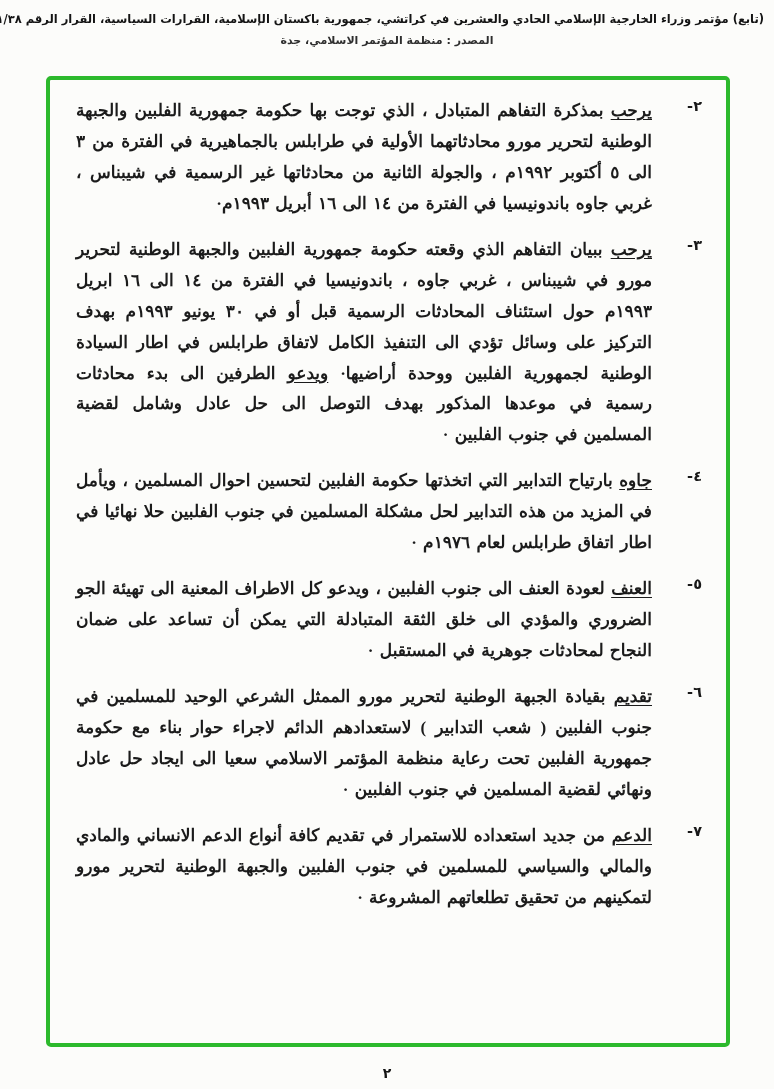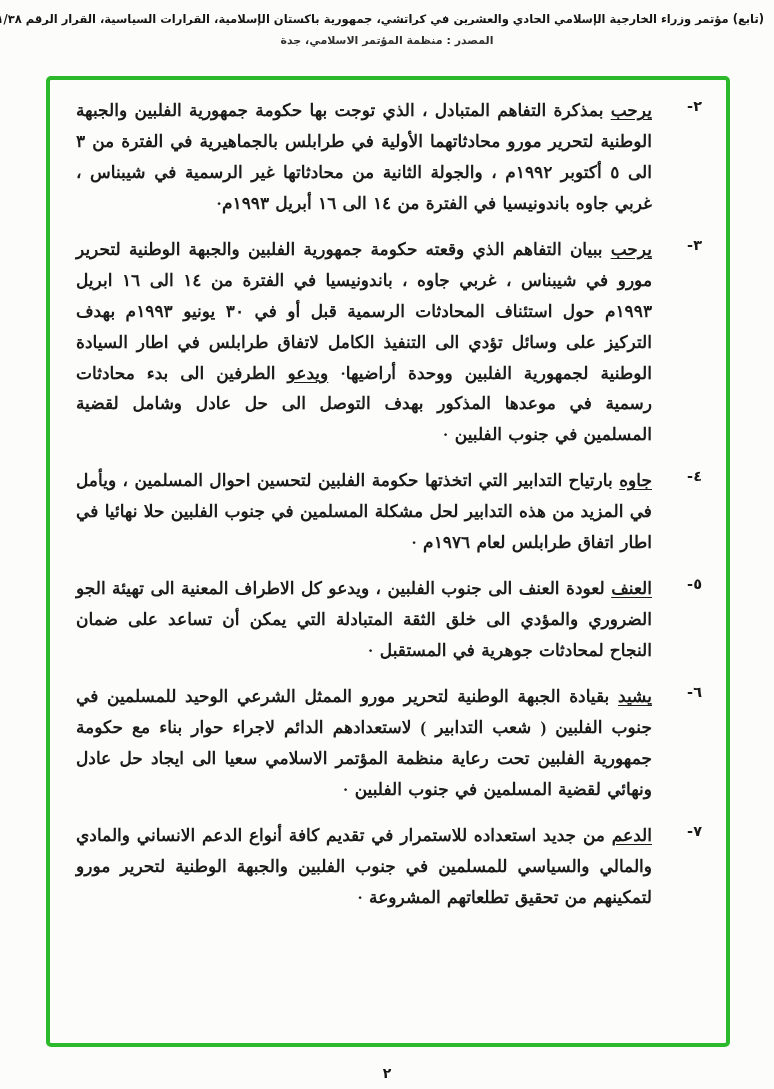--- a/index.html
+++ b/index.html
@@ -110,21 +110,21 @@
         <div class="para-row">
           <div class="para-num">٤-</div>
           <div class="para-text"><span class="u">جاوه</span><span> بارتياح التدابير التي اتخذتها حكومة الفلبين لتحسين احوال المسلمين ، ويأمل في المزيد من هذه التدابير لحل مشكلة المسلمين في جنوب الفلبين حلا نهائيا في اطار اتفاق طرابلس لعام ١٩٧٦م ·</span></div>
         </div>
         <div class="para-row">
           <div class="para-num">٥-</div>
           <div class="para-text"><span class="u">العنف</span><span> لعودة العنف الى جنوب الفلبين ، ويدعو كل الاطراف المعنية الى تهيئة الجو الضروري والمؤدي الى خلق الثقة المتبادلة التي يمكن أن تساعد على ضمان النجاح لمحادثات جوهرية في المستقبل ·</span></div>
         </div>
         <div class="para-row">
           <div class="para-num">٦-</div>
-          <div class="para-text"><span class="u">يشيد</span><span> بقيادة الجبهة الوطنية لتحرير مورو الممثل الشرعي الوحيد للمسلمين في جنوب الفلبين ( شعب التدابير ) لاستعدادهم الدائم لاجراء حوار بناء مع حكومة جمهورية الفلبين تحت رعاية منظمة المؤتمر الاسلامي سعيا الى ايجاد حل عادل ونهائي لقضية المسلمين في جنوب الفلبين ·</span></div>
+          <div class="para-text"><span class="u">تقديم</span><span> بقيادة الجبهة الوطنية لتحرير مورو الممثل الشرعي الوحيد للمسلمين في جنوب الفلبين ( شعب التدابير ) لاستعدادهم الدائم لاجراء حوار بناء مع حكومة جمهورية الفلبين تحت رعاية منظمة المؤتمر الاسلامي سعيا الى ايجاد حل عادل ونهائي لقضية المسلمين في جنوب الفلبين ·</span></div>
         </div>
         <div class="para-row">
           <div class="para-num">٧-</div>
           <div class="para-text"><span class="u">الدعم</span><span> من جديد استعداده للاستمرار في تقديم كافة أنواع الدعم الانساني والمادي والمالي والسياسي للمسلمين في جنوب الفلبين والجبهة الوطنية لتحرير مورو لتمكينهم من تحقيق تطلعاتهم المشروعة ·</span></div>
         </div>
       </div>
   </div>
 
   <div class="page-number">٢</div>
 

